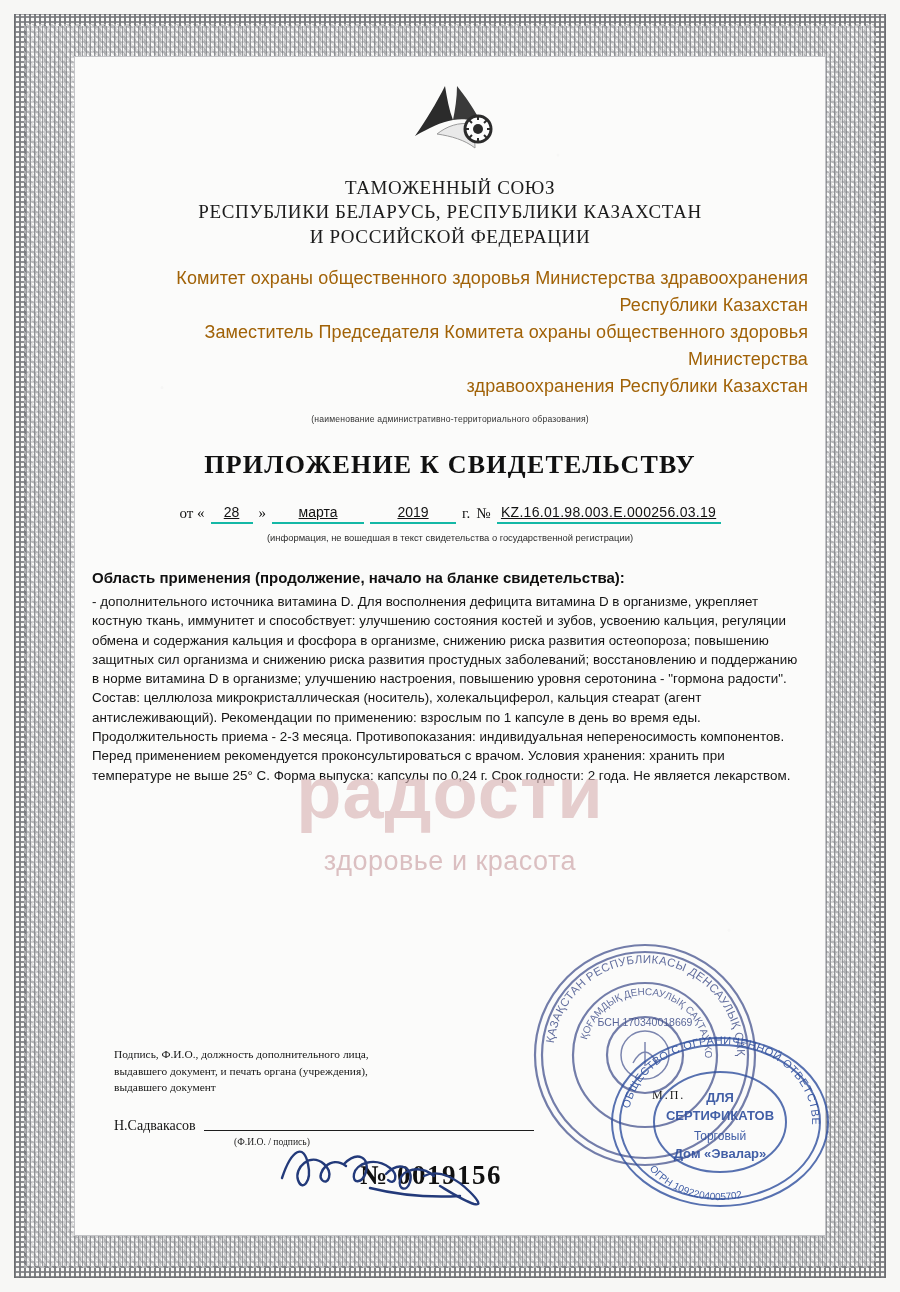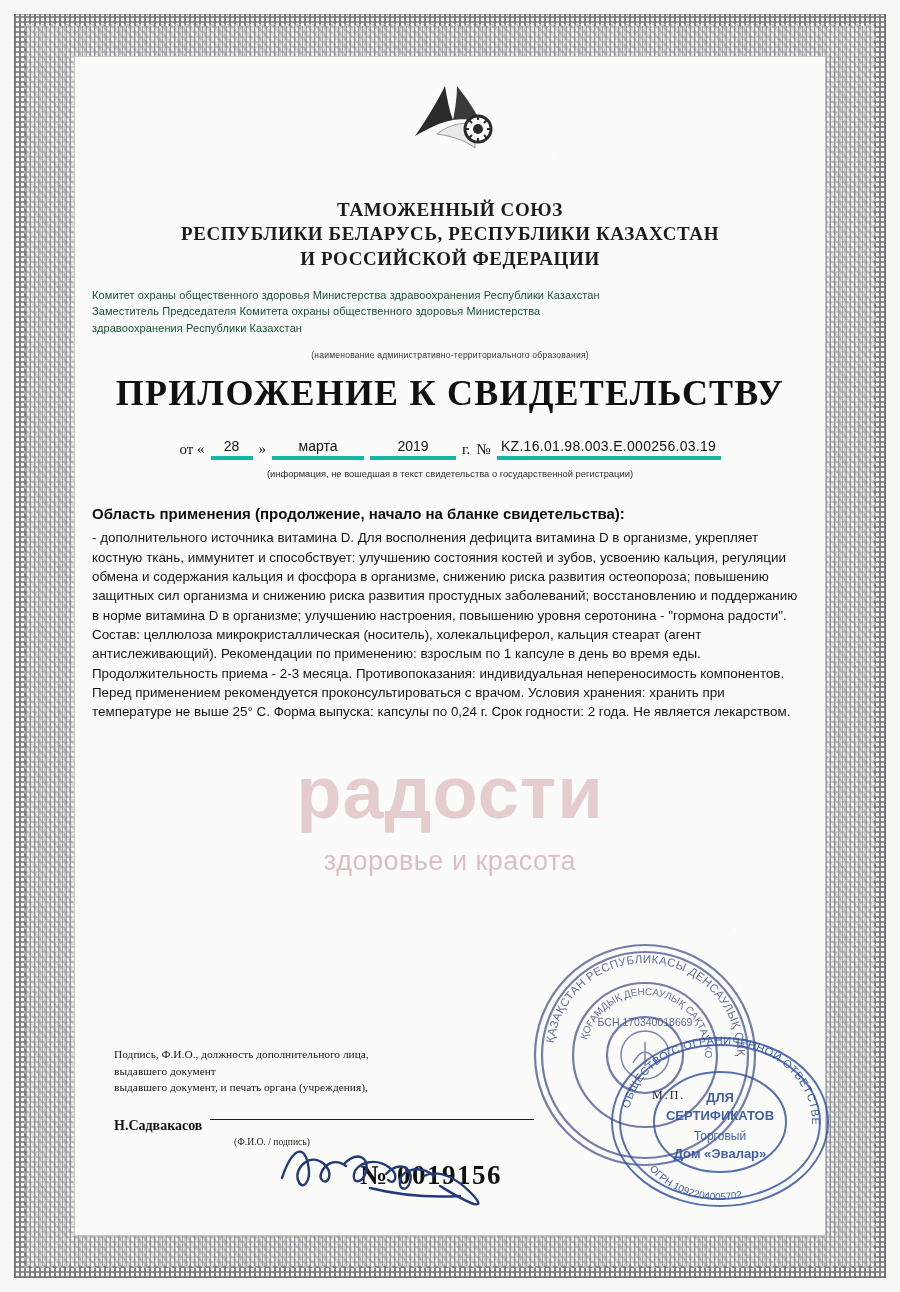--- a/index.html
+++ b/index.html
@@ -90,56 +90,56 @@
     display: flex;
     justify-content: center;
     margin-top: 14px;
     height: 96px;
   }
 
   
   .title-union {
     text-align: center;
     font-family: "Liberation Serif", serif;
-    font-weight: bold;
+    font-weight: normal;
     font-size: 19px;
     letter-spacing: .6px;
     color: #1c1c1c;
     line-height: 1.28;
-    margin-top: 22px;
+    margin-top: 0;
   }
   .title-union .l1 { font-size: 19px; }
   .title-union .l2 { font-size: 19px; }
   .title-union .l3 { font-size: 19px; }
 
   .authority {
-    text-align: left;
-    font-size: 11px;
-    color: #14532d;
+    text-align: right;
+    font-size: 18px;
+    color: #a16207;
     line-height: 1.5;
     margin-top: 16px;
     letter-spacing: .1px;
   }
 
   .admin-note {
     text-align: center;
     font-size: 8.6px;
     color: #333;
     margin-top: 14px;
     letter-spacing: .2px;
   }
 
   .doc-title {
     text-align: center;
     font-family: "Liberation Serif", serif;
     font-weight: bold;
-    font-size: 36px;
+    font-size: 26px;
     letter-spacing: 1.2px;
     color: #111;
-    margin-top: 12px;
+    margin-top: 26px;
   }
   .doc-subtitle {
     text-align: center;
     font-family: "Liberation Serif", serif;
     font-style: italic;
     font-size: 18px;
     color: #141414;
     margin-top: 4px;
   }
 
@@ -149,25 +149,26 @@
     align-items: flex-end;
     justify-content: center;
     margin-top: 24px;
     font-family: "Liberation Serif", serif;
     font-size: 15px;
     color: #121212;
     gap: 6px;
   }
   .date-row .lbl { padding-bottom: 2px; }
   .fld {
-    border-bottom: 4px solid #14b8a6;
+    border-bottom: 2px solid #14b8a6;
     text-align: center;
     padding: 0 4px 2px 4px;
     font-family: "Liberation Sans", sans-serif;
     font-size: 14px;
+    text-decoration: underline;
   }
   .fld.day { min-width: 34px; }
   .fld.month { min-width: 84px; }
   .fld.year { min-width: 78px; }
   .fld.num { min-width: 216px; letter-spacing: .3px; font-size: 14px;}
 
   .info-note {
     text-align: center;
     font-size: 9.4px;
     color: #2b2b2b;
@@ -222,22 +223,22 @@
   }
   .sign-caption {
     font-family: "Liberation Serif", serif;
     font-size: 11.4px;
     color: #161616;
     line-height: 1.45;
   }
   .sign-name-row {
     margin-top: 22px;
     display: flex;
+    align-items: flex-end;
     gap: 8px;
-    font-weight: bold;
   }
   .sign-name {
     font-family: "Liberation Serif", serif;
     font-size: 14px;
     color: #111;
     white-space: nowrap;
   }
   .sign-line {
     flex: 1;
     border-bottom: 1px solid #1d1d1d;
@@ -376,22 +377,22 @@
     <div class="body-text">- дополнительного источника витамина D. Для восполнения дефицита витамина D в организме, укрепляет костную ткань, иммунитет и способствует: улучшению состояния костей и зубов, усвоению кальция, регуляции обмена и содержания кальция и фосфора в организме, снижению риска развития остеопороза; повышению защитных сил организма и снижению риска развития простудных заболеваний; восстановлению и поддержанию в норме витамина D в организме; улучшению настроения, повышению уровня серотонина - "гормона радости". Состав: целлюлоза микрокристаллическая (носитель), холекальциферол, кальция стеарат (агент антислеживающий). Рекомендации по применению: взрослым по 1 капсуле в день во время еды. Продолжительность приема - 2-3 месяца. Противопоказания: индивидуальная непереносимость компонентов. Перед применением рекомендуется проконсультироваться с врачом. Условия хранения: хранить при температуре не выше 25° С. Форма выпуска: капсулы по 0,24 г. Срок годности: 2 года. Не является лекарством.</div>
 
     <div class="watermark">
       <div class="wm-main">радости</div>
       <div class="wm-sub">здоровье и красота</div>
     </div>
 
     <div class="sign-block">
       <div class="sign-caption">
         <div>Подпись, Ф.И.О.,  должность дополнительного лица,</div>
+        <div>выдавшего документ, и печать органа (учреждения),</div>
         <div>выдавшего документ</div>
-        <div>выдавшего документ, и печать органа (учреждения),</div>
       </div>
       <div class="sign-name-row">
         <span class="sign-name">Н.Садвакасов</span>
         <span class="sign-line"></span>
       </div>
       <div class="sign-fio">(Ф.И.О. / подпись)</div>
     </div>
 
     <div class="mp">М.П.</div>
 

